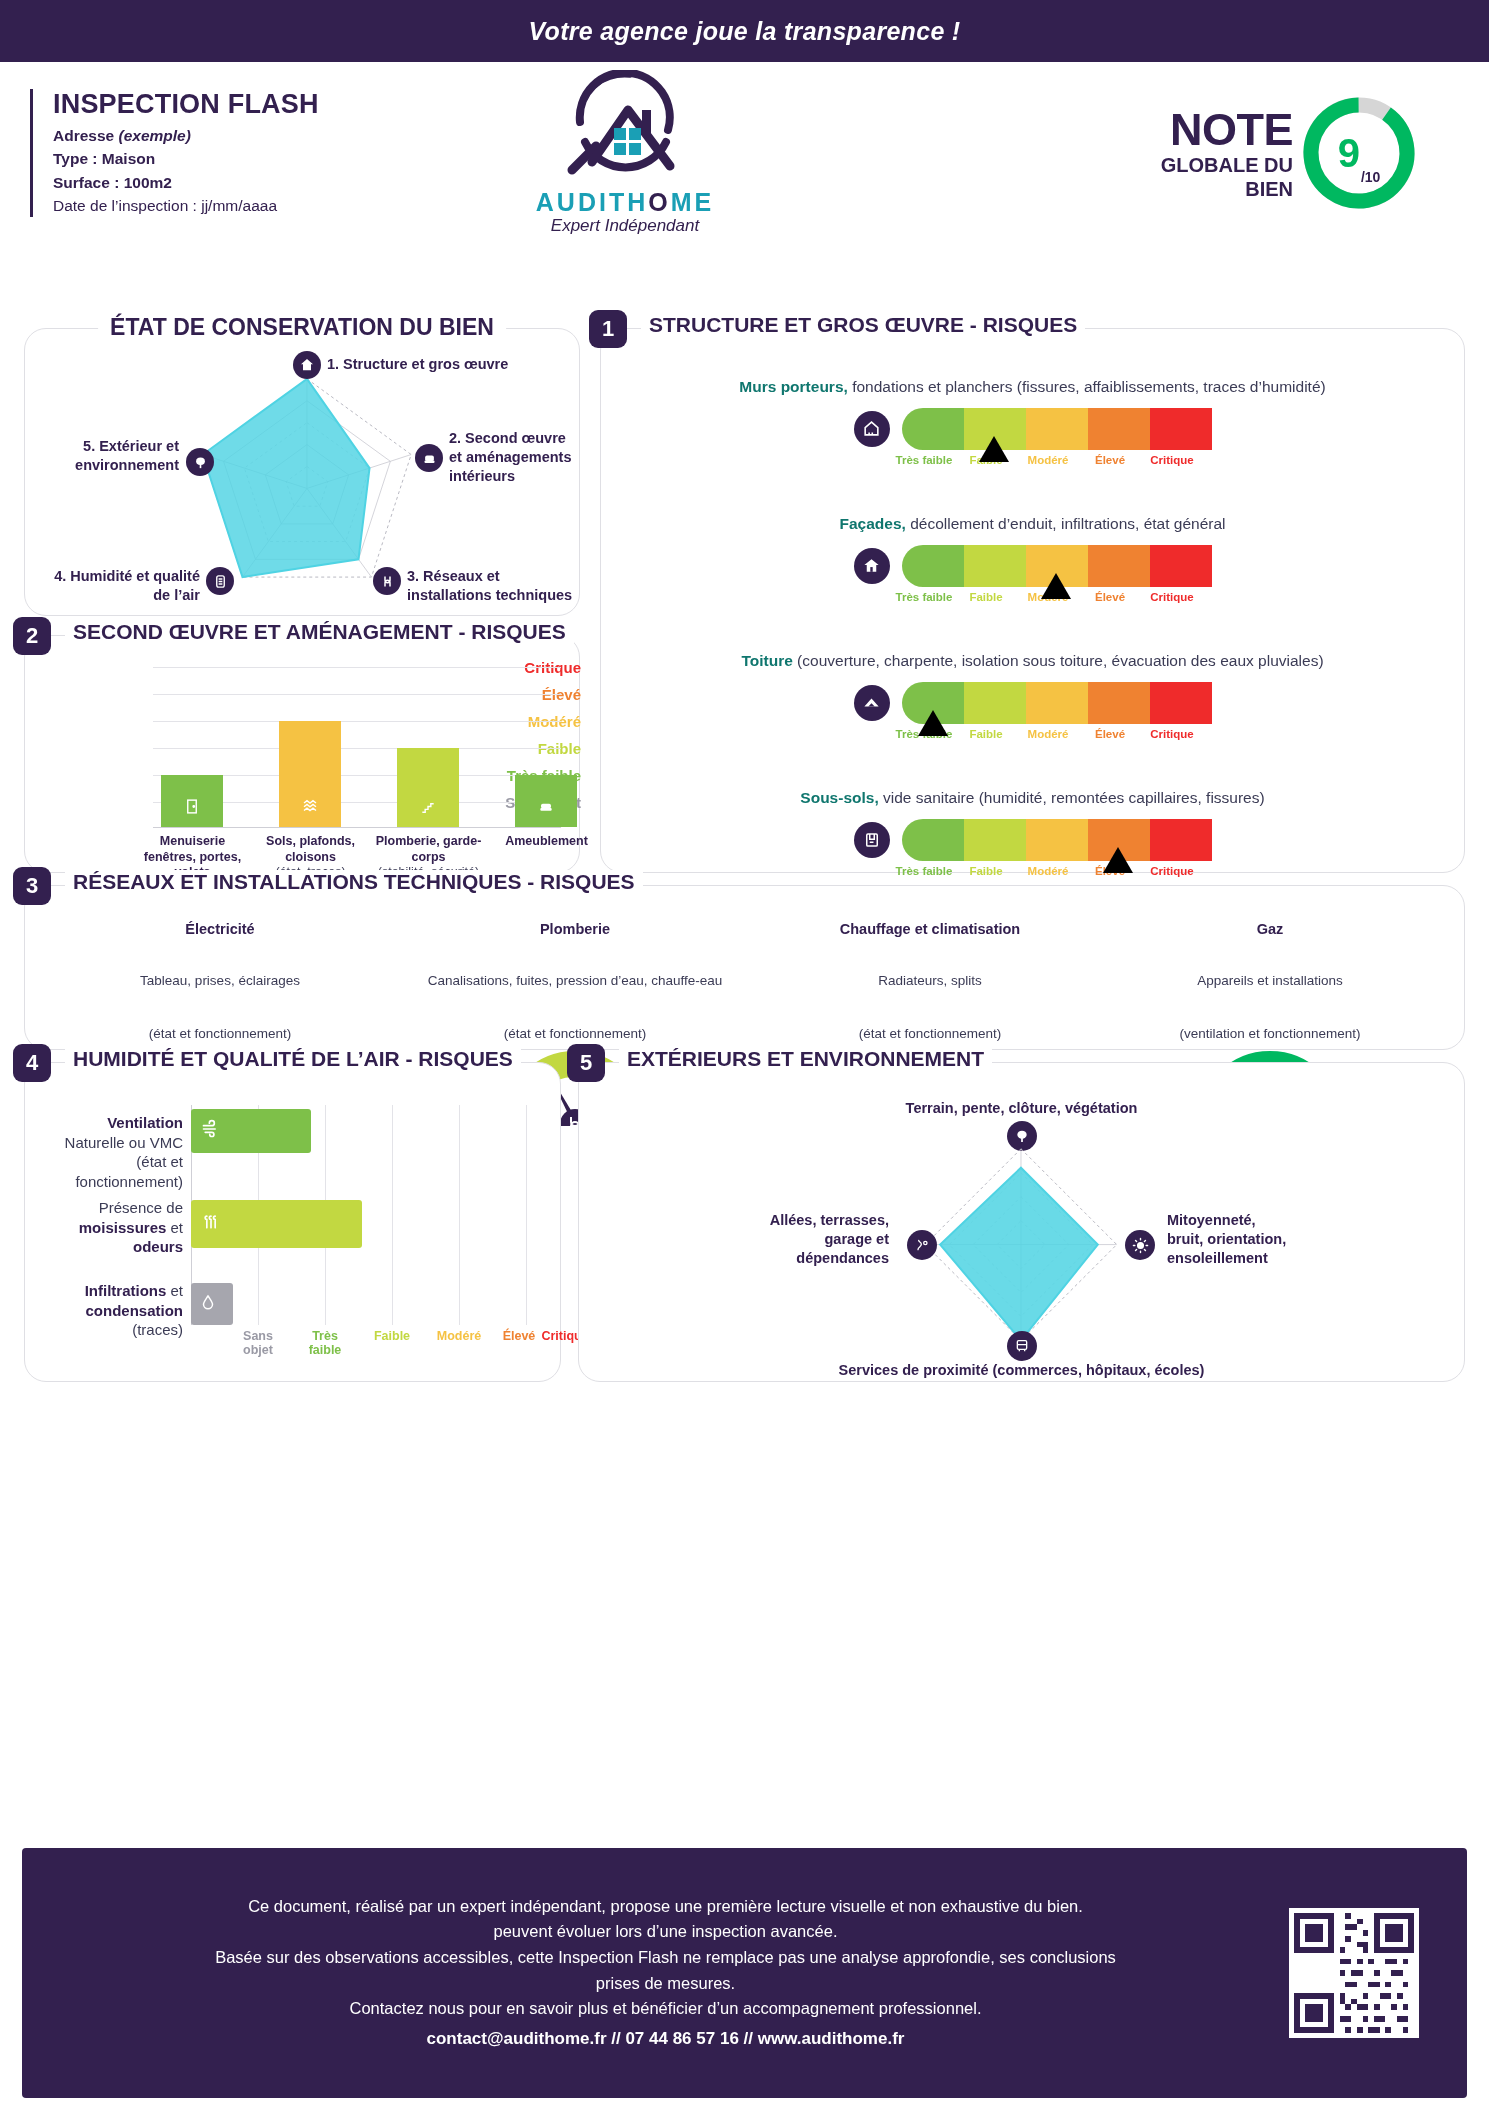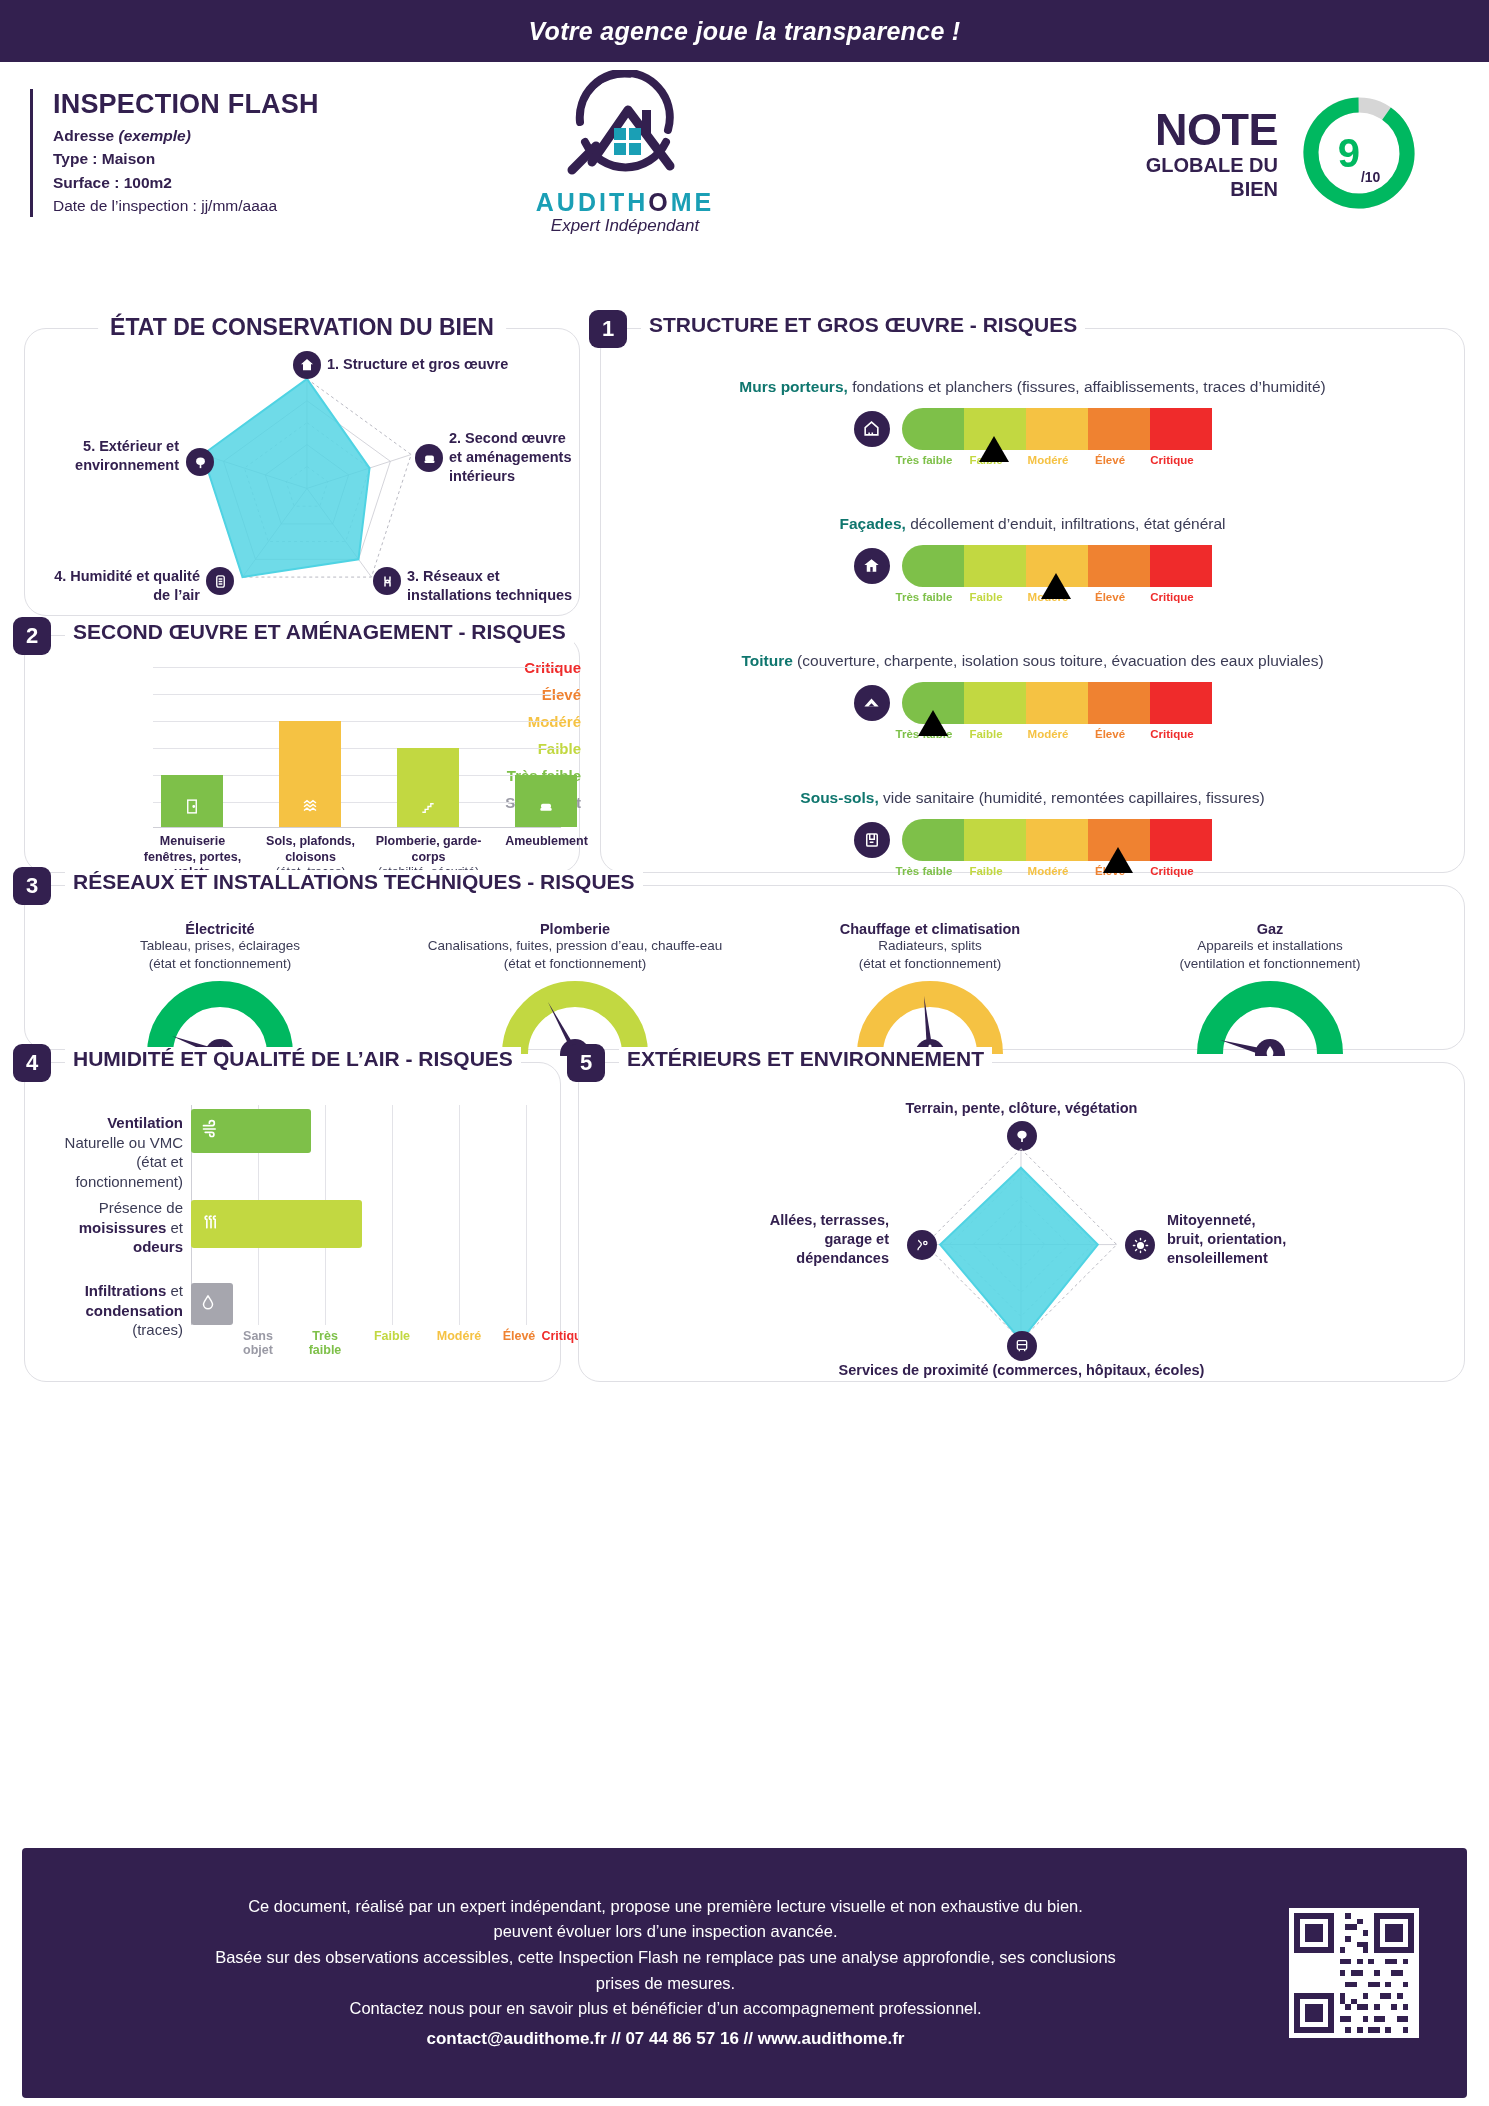--- a/index.html
+++ b/index.html
@@ -26,21 +26,21 @@
   .hdr-left .line{ font-size:15.5px; font-weight:bold; line-height:1.5;}
   .hdr-left .line.normal{ font-weight:normal;}
   .hdr-left em{ font-style:italic; }
 
   .hdr-logo{ width:330px; display:flex; flex-direction:column; align-items:center; justify-content:center;}
   .logo-mark{ width:150px; height:118px;}
   .logo-word{ font-size:25px; font-weight:bold; letter-spacing:3px; color:#1a9fb5; line-height:1; margin-top:2px;}
   .logo-word .dark{ color:#33204f;}
   .logo-sub{ font-size:17px; font-style:italic; color:#33204f; margin-top:1px;}
 
-  .hdr-note{ flex:1; display:flex; align-items:center; justify-content:flex-end; gap:21px; padding-right:40px;}
+  .hdr-note{ flex:1; display:flex; align-items:center; justify-content:flex-end; gap:6px; padding-right:40px;}
   .note-txt{ text-align:right; line-height:1;}
   .note-txt .big{ font-size:45px; font-weight:bold; letter-spacing:-.5px; display:block;}
   .note-txt .sm{ font-size:20px; font-weight:bold; display:block; margin-top:2px; line-height:1.1;}
   .note-ring{ position:relative; width:120px; height:120px;}
   .note-ring .val{
     position:absolute; inset:0; display:flex; align-items:center; justify-content:center;
     font-size:40px; font-weight:bold; color:#00b860;
   }
   .note-ring .den{ font-size:14px; color:#33204f; align-self:flex-end; margin-bottom:28px; margin-left:1px;}
 
@@ -79,21 +79,21 @@
   .bc .ylab{ position:absolute; right:0; font-size:15px; font-weight:bold; transform:translateY(-50%); text-align:right;}
   .bc .grid{ position:absolute; left:0; right:0; height:1px; background:#e3e3e8;}
   .bar{ position:absolute; bottom:0; width:62px; }
   .bar .bico{ position:absolute; bottom:8px; left:50%; transform:translateX(-50%); color:#fff;}
   .bcat{ position:absolute; text-align:center; font-size:12.5px; line-height:1.25; font-weight:bold; color:#33204f;}
   .bcat .n{ font-weight:normal; color:#3b3b55;}
 
   
   .gcol{ position:absolute; text-align:center;}
   .gcol .t{ font-size:14.5px; font-weight:bold;}
-  .gcol .d{ font-size:13.5px; color:#3b3b55; line-height:1.3;}
+  .gcol .d{ font-size:13.5px; color:#3b3b55; line-height:1.3;margin-top:35px;}
 
   
   .h4lab{ position:absolute; text-align:right; font-size:15px; line-height:1.3; color:#3b3b55;}
   .h4lab b{ color:#33204f;}
   .hbar{ position:absolute; border-radius:3px;}
   .hbar .hico{ position:absolute; left:10px; top:50%; transform:translateY(-50%); color:#fff;}
   .vgrid{ position:absolute; width:1px; background:#e3e3e8;}
   .xlab{ position:absolute; text-align:center; font-size:12.5px; font-weight:bold; line-height:1.15;}
 
   

